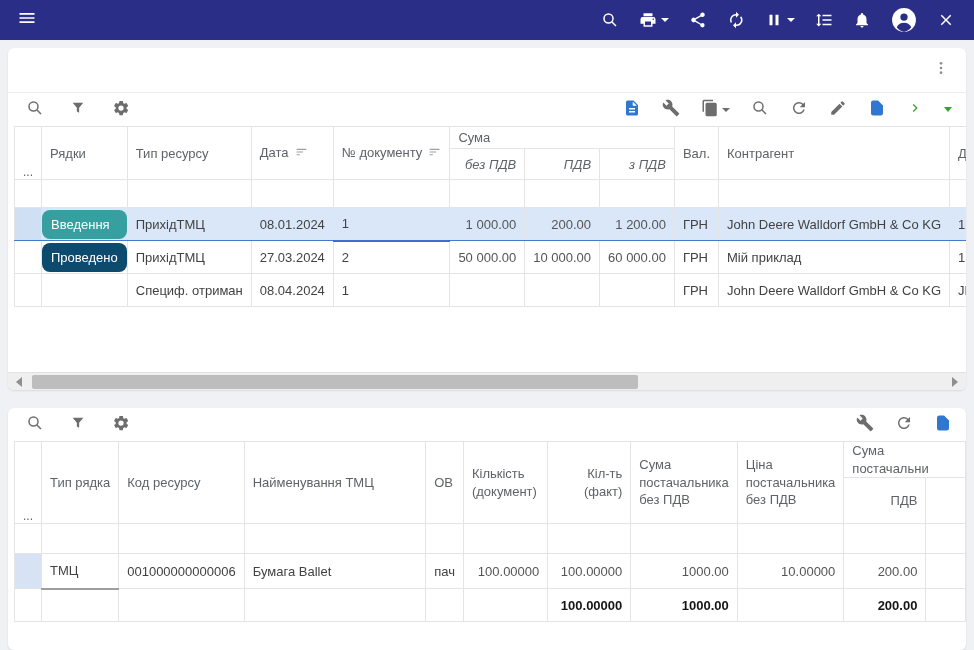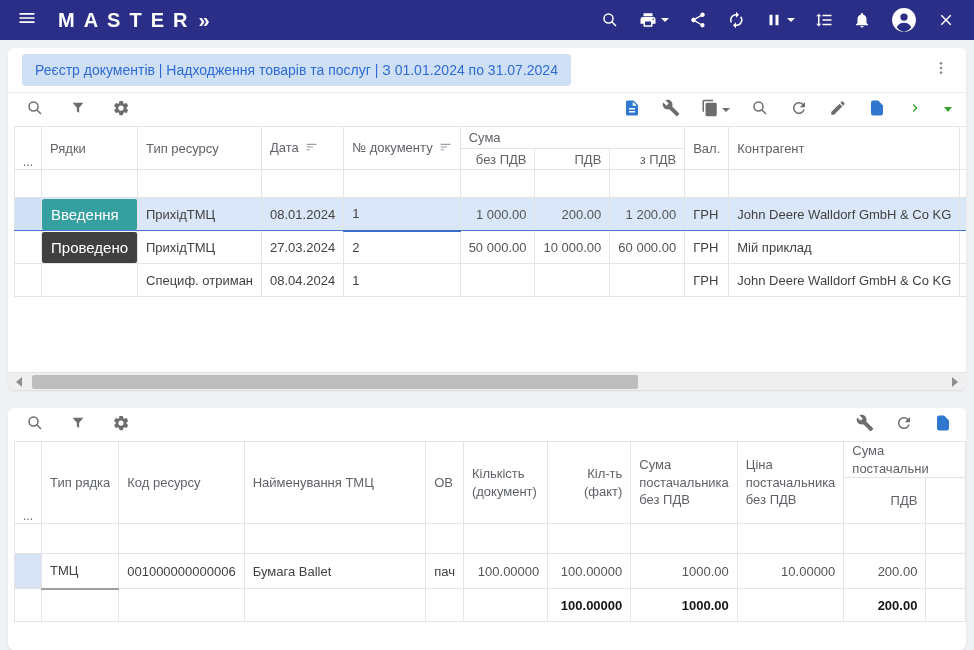--- a/index.html
+++ b/index.html
@@ -49,24 +49,24 @@
   .grid .num { text-align: right; color: #555; }
   .grid thead th { background: #fff; }
   .hdr-center { text-align: center; }
   .hdr-right { text-align: right !important; }
   .hdr-wrap { white-space: normal !important; line-height: 1.35; }
   .gutter-hdr { color: #888; vertical-align: bottom; padding-bottom: 2px; font-size: 12px; }
   .filter-row td { height: 28px; background: #fff; }
   .sort-ic { display: inline-block; vertical-align: -1px; margin-left: 6px; }
 
   .t1 .hrow1 th { height: 22px; }
-  .t1 .hrow2 th { height: 21px; }
+  .t1 .hrow2 th { height: 31px; font-style: italic; }
   .t1 tbody td { height: 33px; color: #424242; }
 
-  .badge { display: block; color: #fff; font-size: 15px; padding: 7px 9px; border-radius: 2px; margin: 0; }
+  .badge { display: block; color: #fff; font-size: 13px; padding: 7px 9px; border-radius: 8px; margin: 0; }
   .stage-cell { padding: 0 !important; }
   .row-sel td { background: #d9e7f8; border-top: 1px solid #4678cc; border-bottom: 1px solid #4678cc; }
   .row-sel td.gutter-cell { background: #cfe0f4; }
   .cell-focus { border-bottom: 2px solid #3a6fd0 !important; }
   .cell-focus-dark { border-bottom: 2px solid #9e9e9e !important; }
 
   .t2 .hrow1 th { height: 20px; }
   .t2 .hrow2 th { height: 46px; }
   .t2 .hsingle { height: 66px; }
   .t2 tbody td { height: 35px; color: #424242; }
@@ -83,24 +83,20 @@
 </style>
 </head>
 <body>
 
 <div class="appbar">
   <div class="menu-btn">
     <span><svg class="ic20" viewBox="0 0 24 24">
           <path d="M3 6h18v2H3zM3 11h18v2H3zM3 16h18v2H3z"></path>
         </svg></span>
   </div>
-  <div class="logo">
-    <span class="logo-text">MASTER</span>
-    <span class="logo-chev">»</span>
-  </div>
   <div class="appbar-right">
     <div class="abtn">
       <span>
           <svg class="ic" viewBox="0 0 24 24">
             <circle cx="10" cy="10" r="6" fill="none" stroke="currentColor" stroke-width="2"></circle>
             <line x1="14.6" y1="14.6" x2="20" y2="20" stroke="currentColor" stroke-width="2"></line>
           </svg>
         </span>
     </div>
     <div class="abtn">
@@ -161,21 +157,20 @@
           <svg class="ic" viewBox="0 0 24 24">
             <path d="M19 6.4L17.6 5 12 10.6 6.4 5 5 6.4 10.6 12 5 17.6 6.4 19 12 13.4 17.6 19 19 17.6 13.4 12z"></path>
           </svg>
         </span>
     </div>
   </div>
 </div>
 
 <div class="card card-top">
   <div class="title-row">
-    <span class="crumb-pill">Реєстр документів | Надходження товарів та послуг | З 01.01.2024 по 31.07.2024</span>
     <span class="kebab-btn">
       <span><svg width="16" height="16" viewBox="0 0 24 24" fill="#8d8d8d">
             <circle cx="12" cy="5" r="2"></circle>
             <circle cx="12" cy="12" r="2"></circle>
             <circle cx="12" cy="19" r="2"></circle>
           </svg></span>
     </span>
   </div>
 
   <div class="toolbar">
@@ -308,21 +303,21 @@
         <td class="num">1 000.00</td>
         <td class="num">200.00</td>
         <td class="num">1 200.00</td>
         <td>ГРН</td>
         <td>John Deere Walldorf GmbH &amp; Co KG</td>
         <td>1</td>
       </tr>
       <tr>
         <td class="gutter-cell"></td>
         <td class="stage-cell">
-            <span class="badge" style="background:#404040">Проведено</span>
+            <span class="badge" style="background:#0c4a6e">Проведено</span>
           </td>
         <td>ПрихідТМЦ</td>
         <td>27.03.2024</td>
         <td>2</td>
         <td class="num">50 000.00</td>
         <td class="num">10 000.00</td>
         <td class="num">60 000.00</td>
         <td>ГРН</td>
         <td>Мій приклад</td>
         <td>1</td>

